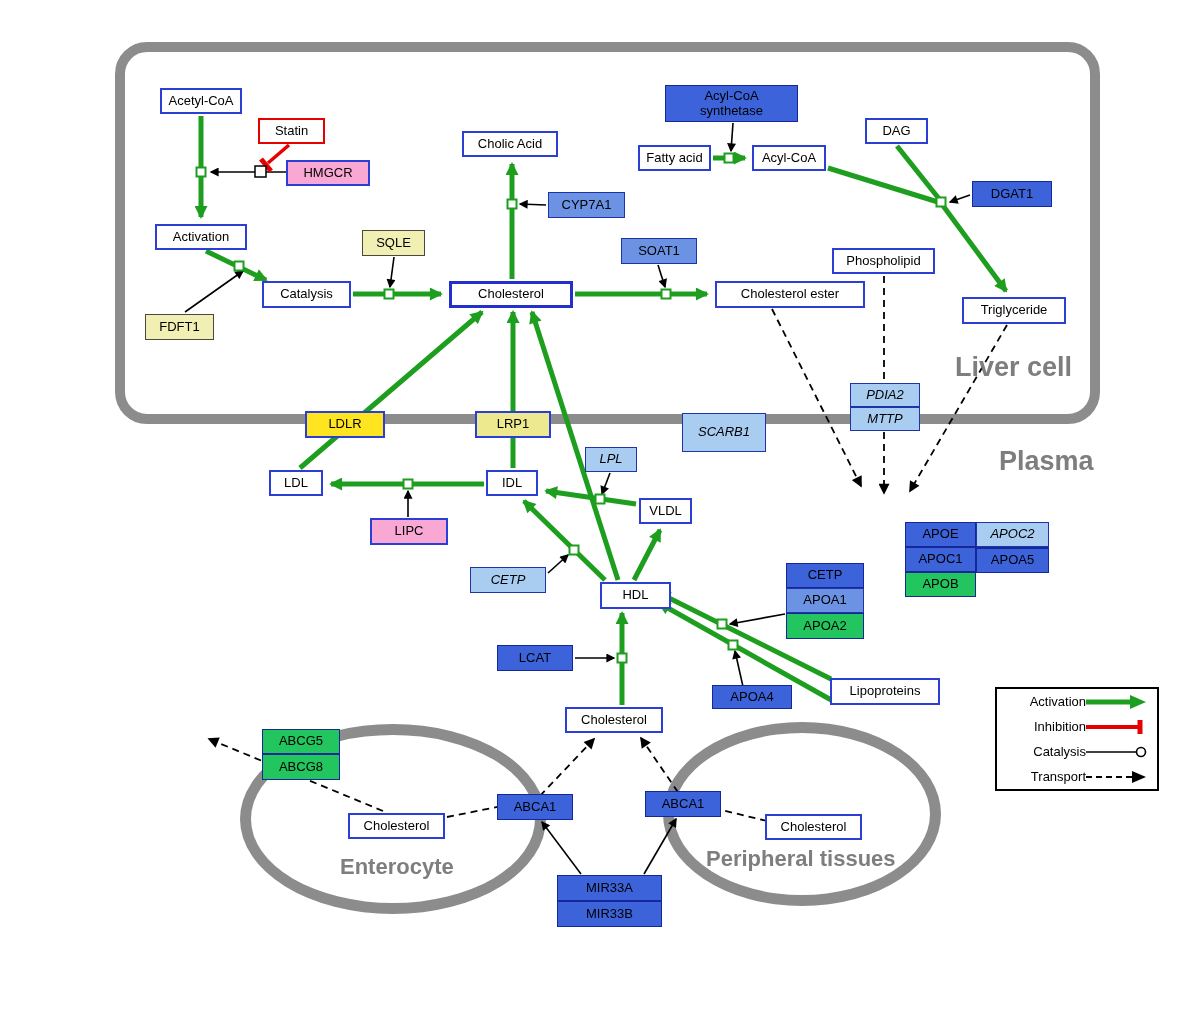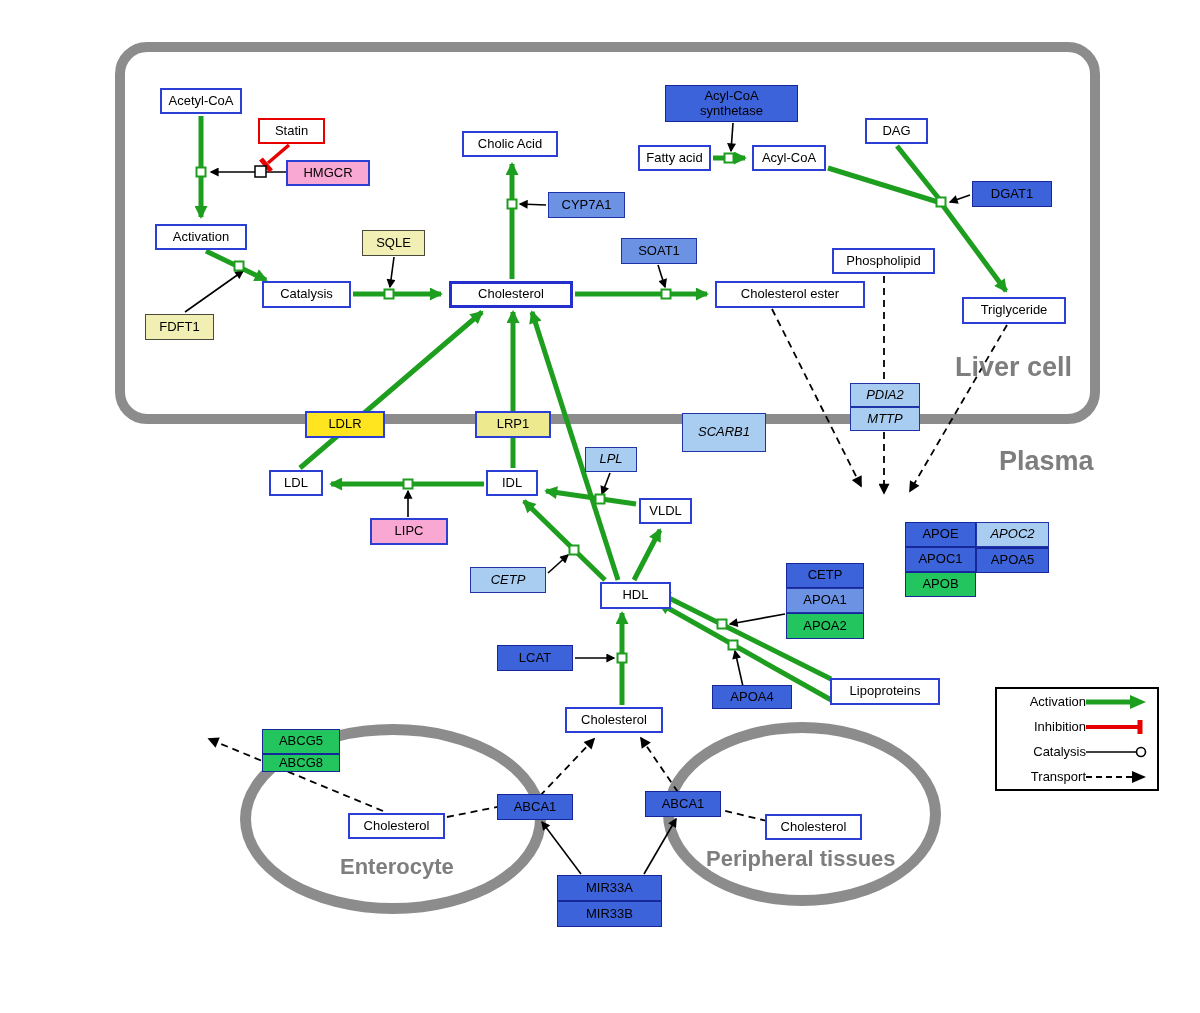--- a/index.html
+++ b/index.html
@@ -161,21 +161,21 @@
   <div class="node st-blue" style="left:712px;top:685px;width:80px;height:24px">APOA4</div>
   <div class="node" style="left:830px;top:678px;width:110px;height:27px">Lipoproteins</div>
   <div class="node" style="left:565px;top:707px;width:98px;height:26px">Cholesterol</div>
   <div class="node st-blue" style="left:905px;top:522px;width:71px;height:25px">APOE</div>
   <div class="node st-lightblue" style="left:976px;top:522px;width:73px;height:25px">APOC2</div>
   <div class="node st-blue" style="left:905px;top:547px;width:71px;height:25px">APOC1</div>
   <div class="node st-blue" style="left:976px;top:547px;width:73px;height:25px">APOC3</div>
   <div class="node st-darkblue" style="left:905px;top:572px;width:71px;height:25px">APOB</div>
   <div class="node st-blue" style="left:976px;top:548px;width:73px;height:25px">APOA5</div>
   <div class="node st-darkblue" style="left:262px;top:729px;width:78px;height:25px">ABCG5</div>
-  <div class="node st-darkblue" style="left:262px;top:754px;width:78px;height:18px">ABCG8</div>
+  <div class="node st-darkblue" style="left:262px;top:754px;width:78px;height:26px">ABCG8</div>
   <div class="node" style="left:348px;top:813px;width:97px;height:26px">Cholesterol</div>
   <div class="node st-blue" style="left:497px;top:794px;width:76px;height:26px">ABCA1</div>
   <div class="node st-blue" style="left:645px;top:791px;width:76px;height:26px">ABCA1</div>
   <div class="node" style="left:765px;top:814px;width:97px;height:26px">Cholesterol</div>
   <div class="node st-blue" style="left:557px;top:875px;width:105px;height:26px">MIR33A</div>
   <div class="node st-blue" style="left:557px;top:901px;width:105px;height:26px">MIR33B</div>
 
   <div class="region" id="label-liver">Liver cell</div>
   <div class="region" id="label-plasma">Plasma</div>
   <div class="region" id="label-enterocyte">Enterocyte</div>

